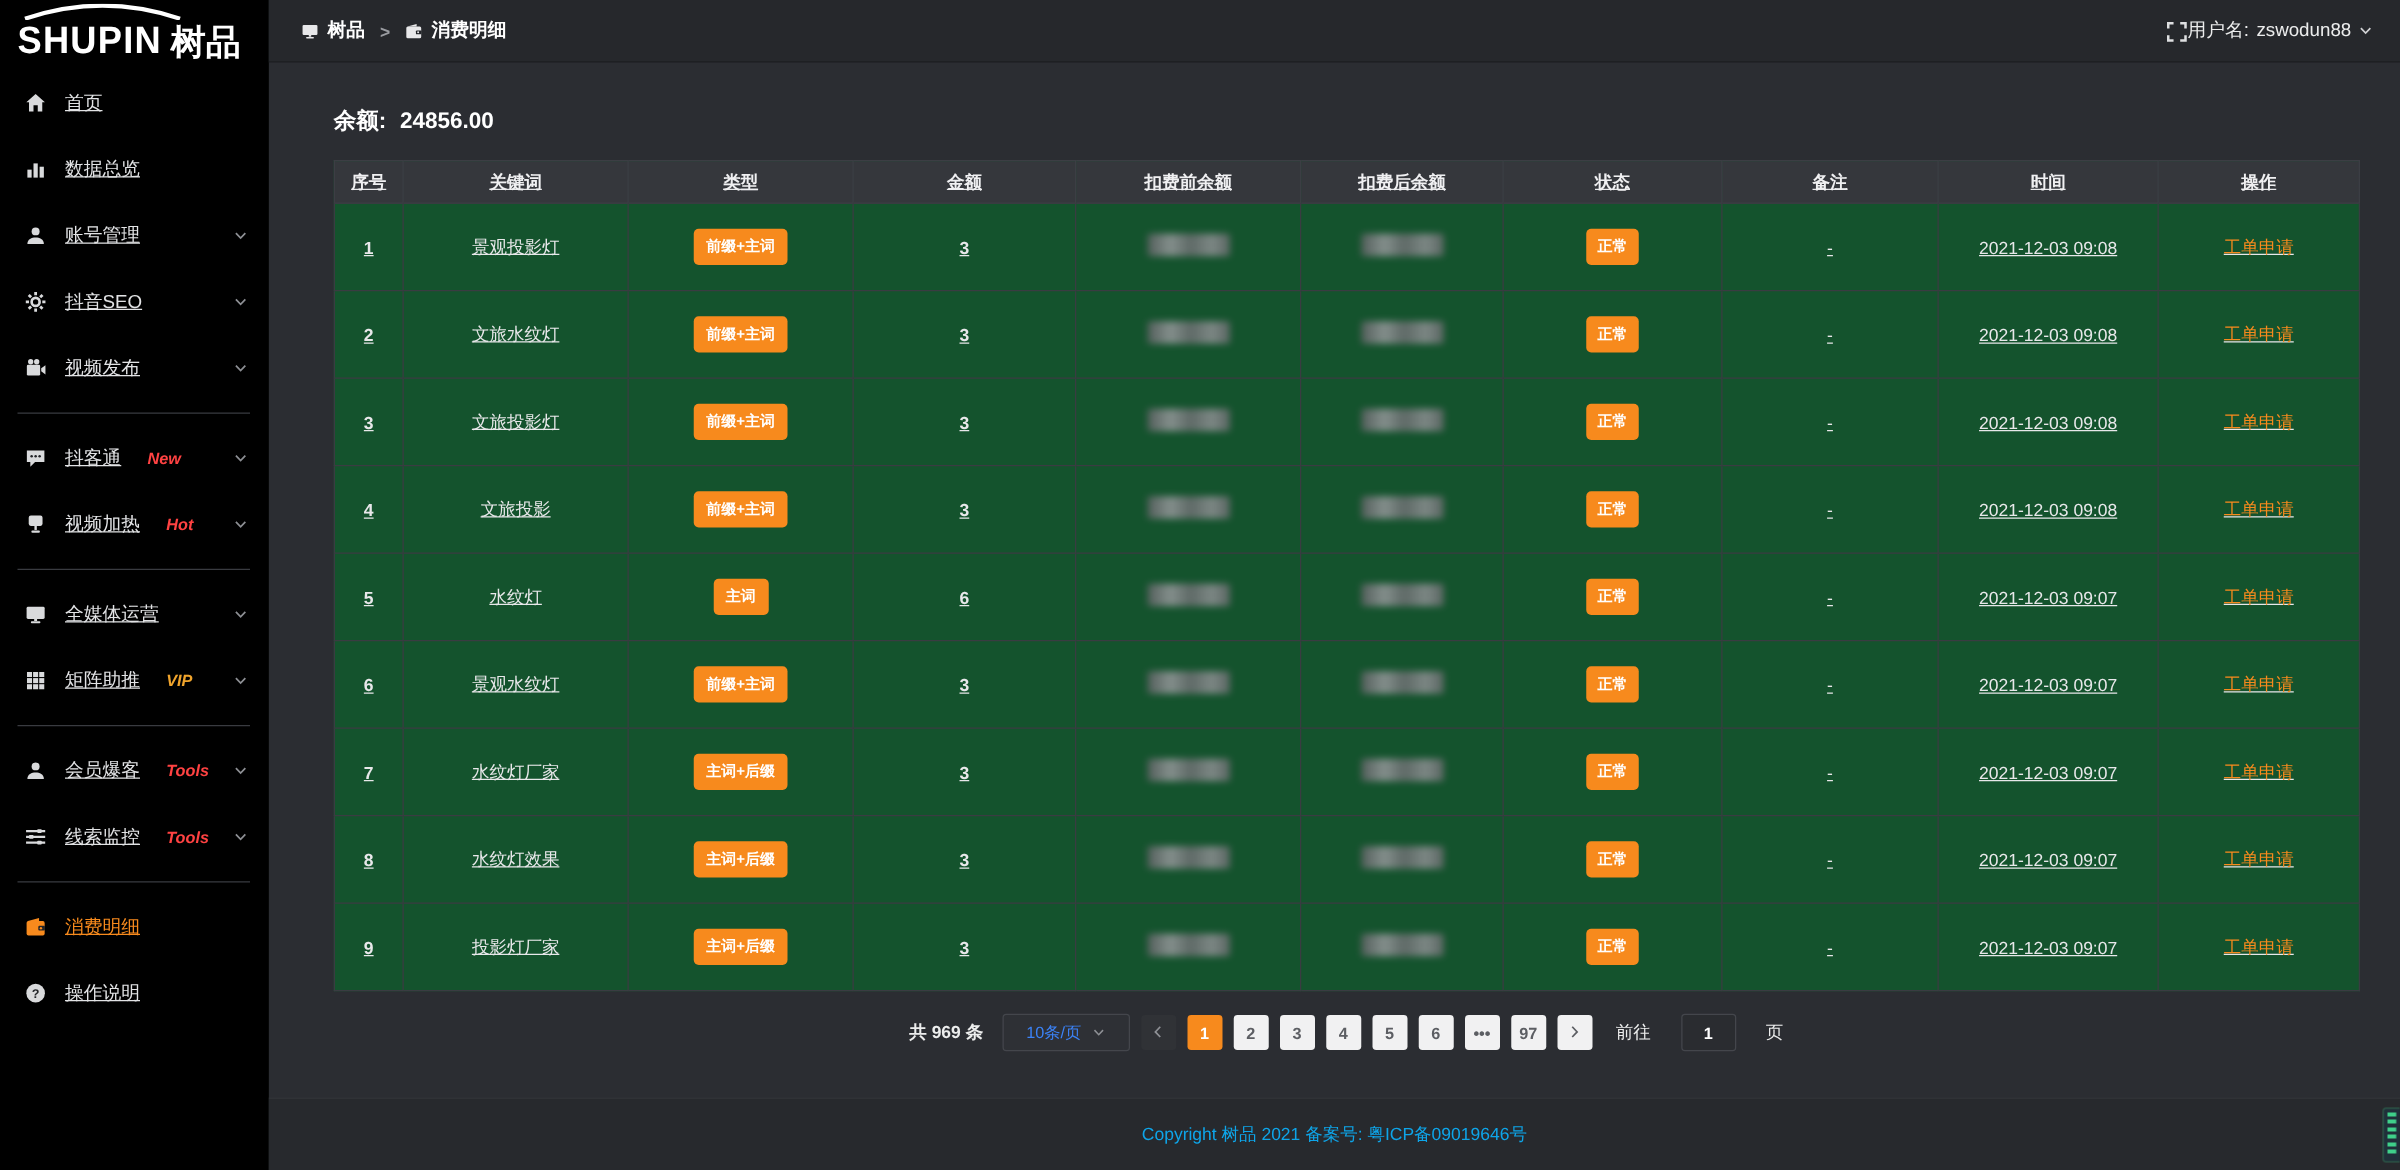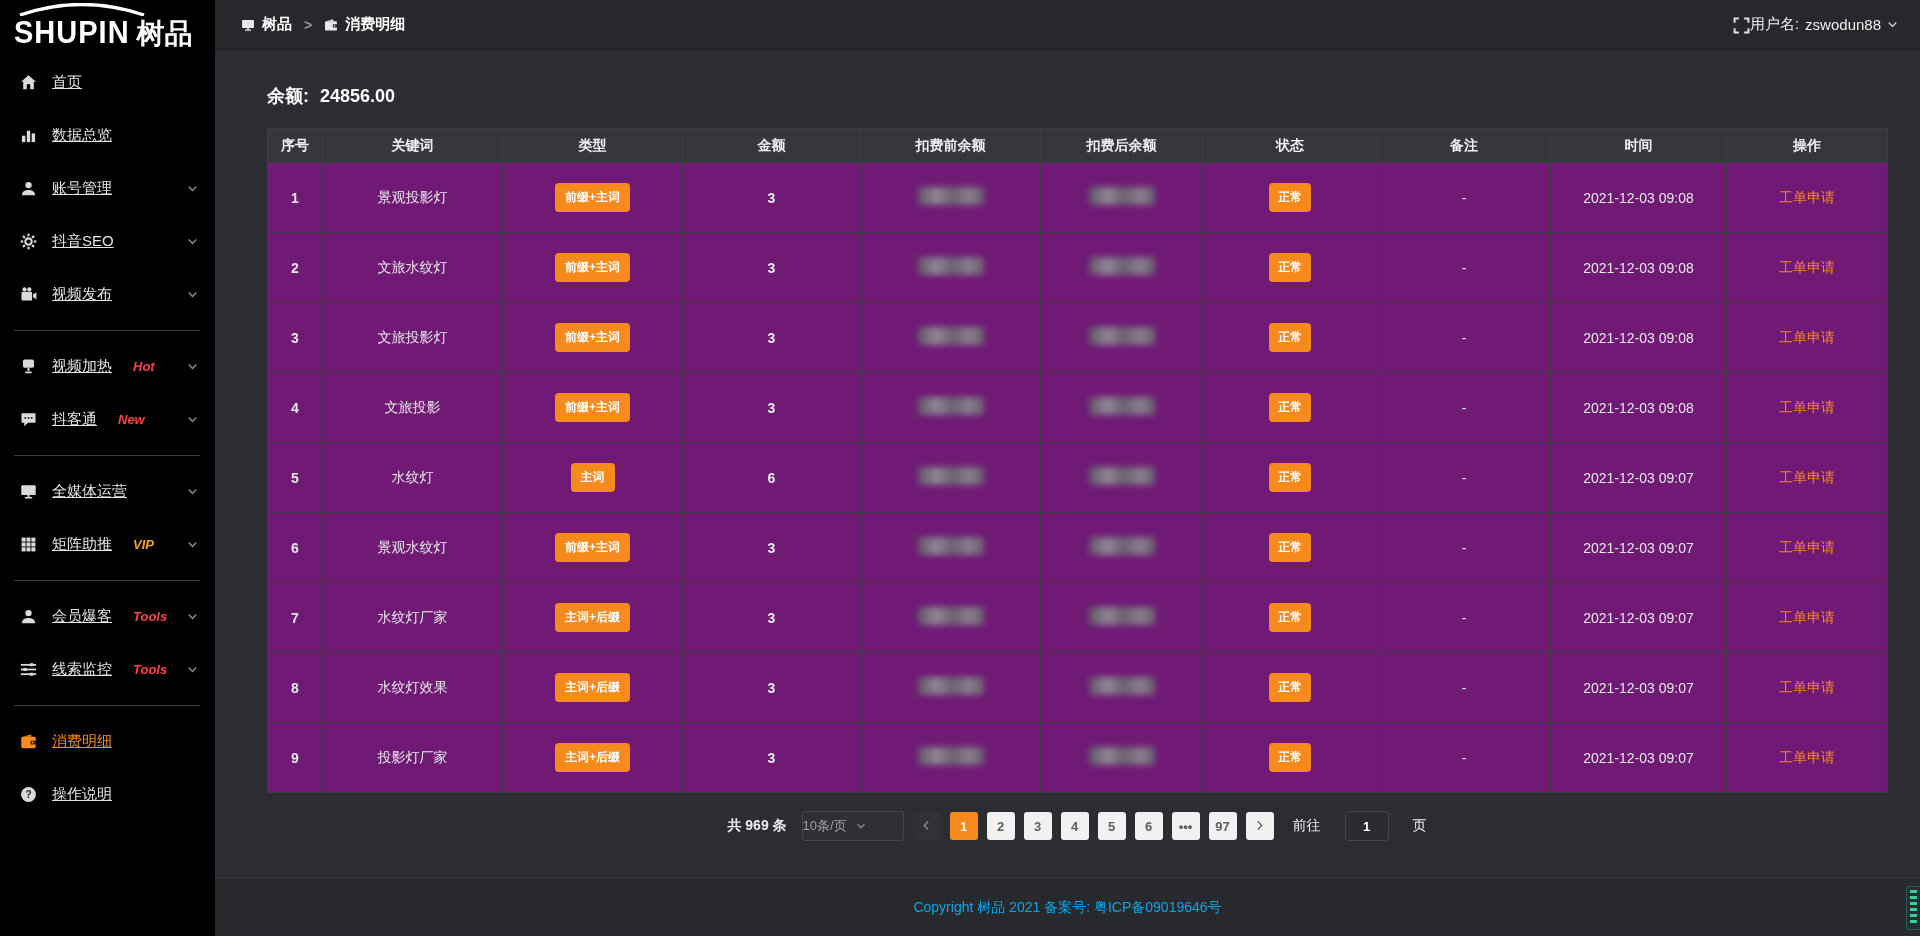--- a/index.html
+++ b/index.html
@@ -32,34 +32,34 @@
   .topbar-right { margin-left:auto; display:flex; align-items:flex-end; }
   .fs-btn { display:flex; color:#dedfe1; cursor:pointer; }
   .userbox { display:flex; align-items:center; gap:6px; font-size:15px; color:#eceded; cursor:pointer; }
   .userbox .caret { display:flex; color:#cfd0d3; }
 
   
   .content { flex:1; padding:20px 33px 0 52px; }
   .balance { margin:14px 0 20px 0; font-size:18px; font-weight:bold; color:#fff; }
   .balance b { margin-left:6px; }
 
-  table.grid { width:1620px; border-collapse:collapse; table-layout:fixed; background:#701a75; }
+  table.grid { width:1620px; border-collapse:collapse; table-layout:fixed; background:#14532d;text-decoration:underline; }
   table.grid th { height:34px; background:#35373c; font-size:14px; font-weight:600; color:#f0f0f2; border:1px solid #3c3e44; }
   table.grid td { height:70px; text-align:center; font-size:14px; color:#e8e8ea; border:1px solid #3a3c42; }
   td.num { font-weight:600; color:#f4f4f5; }
   .type-badge, .status-badge { display:inline-block; background:#f78a1d; color:#fff; font-size:12px; font-weight:600; padding:6px 10px; border-radius:4px; white-space:nowrap; }
   .status-badge { padding:6px 9px; }
   .redacted { display:inline-block; width:66px; height:18px; border-radius:2px; filter:blur(3px);
     background:linear-gradient(90deg,#5e6063 0%,#989a9d 28%,#6b6d70 52%,#8f9194 78%,#67696c 100%); opacity:.85; }
   .action-link { color:#f78a1d; cursor:pointer; font-size:14px;margin-top:44px; }
 
   
   .pagination { margin-top:18px; display:flex; align-items:center; justify-content:center; gap:9px; font-size:14px; color:#eceded; }
   .pg-total { margin-right:6px;font-weight:bold; }
-  .pg-size { width:102px; height:30px; background:#2e3035; border:1px solid #44464c; border-radius:3px; display:flex; align-items:center; justify-content:flex-start; gap:9px; font-size:13px; color:#a3a3a3; cursor:pointer; }
+  .pg-size { width:102px; height:30px; background:#2e3035; border:1px solid #44464c; border-radius:3px; display:flex; align-items:center; justify-content:center; gap:9px; font-size:13px; color:#3b82f6; cursor:pointer; }
   .pg-size .caret { display:flex; color:#8d8f94; }
   .pg-btn { min-width:28px; height:28px; padding:0 6px; border-radius:3px; background:#f1f1f2; color:#5c5e63; font-size:13px; font-weight:bold; display:flex; align-items:center; justify-content:center; cursor:pointer; }
   .pg-btn.dark { background:#303236; color:#8e9095; }
   .pg-btn.active { background:#f78a1d; color:#fff; }
   .pg-goto { display:flex; align-items:center; gap:24px; margin-left:10px; }
   .pg-input { width:44px; height:30px; background:#2a2c30; border:1px solid #44464c; border-radius:3px; color:#fff; text-align:center; font-size:13px; font-weight:bold; font-family:inherit; }
 
   
   .footer { margin-top:auto; height:58px; min-height:58px; border-top:1px solid rgba(255,255,255,.06); background:#27292d; display:flex; align-items:center; justify-content:center; font-size:14px; color:#0ea5e9; }
 
@@ -148,46 +148,46 @@
           <span class="nav-chevron">
             <svg width="11" height="11" viewBox="0 0 16 16" fill="currentColor" xmlns="http://www.w3.org/2000/svg">
               <path d="M2.5 5 8 10.8 13.5 5" fill="none" stroke="currentColor" stroke-width="2"></path>
             </svg>
           </span>
         </div>
         <div class="nav-divider"></div>
         <div class="nav-item">
           <span class="nav-icon">
             <svg width="17" height="17" viewBox="0 0 16 16" fill="currentColor" xmlns="http://www.w3.org/2000/svg">
-              <rect x="2.8" y="1.4" width="10.4" height="7.8" rx="1.6"></rect>
-              <rect x="7.1" y="9.2" width="1.8" height="3"></rect>
-              <rect x="4.8" y="12.6" width="6.4" height="1.7" rx="0.8"></rect>
-            </svg>
-          </span>
-          <span class="nav-label">视频加热</span>
-          <span class="nav-badge" style="color:#ff4242">Hot</span>
-          <span class="nav-chevron">
-            <svg width="11" height="11" viewBox="0 0 16 16" fill="currentColor" xmlns="http://www.w3.org/2000/svg">
-              <path d="M2.5 5 8 10.8 13.5 5" fill="none" stroke="currentColor" stroke-width="2"></path>
-            </svg>
-          </span>
-        </div>
-        <div class="nav-item">
-          <span class="nav-icon">
-            <svg width="17" height="17" viewBox="0 0 16 16" fill="currentColor" xmlns="http://www.w3.org/2000/svg">
               <path d="M1.4 2.2h13.2v8.8H7.6L4 14.4v-3.4H1.4z"></path>
               <g fill="#222428">
                 <circle cx="5" cy="6.6" r="0.95"></circle>
                 <circle cx="8" cy="6.6" r="0.95"></circle>
                 <circle cx="11" cy="6.6" r="0.95"></circle>
               </g>
             </svg>
           </span>
           <span class="nav-label">抖客通</span>
           <span class="nav-badge" style="color:#ff4242">New</span>
+          <span class="nav-chevron">
+            <svg width="11" height="11" viewBox="0 0 16 16" fill="currentColor" xmlns="http://www.w3.org/2000/svg">
+              <path d="M2.5 5 8 10.8 13.5 5" fill="none" stroke="currentColor" stroke-width="2"></path>
+            </svg>
+          </span>
+        </div>
+        <div class="nav-item">
+          <span class="nav-icon">
+            <svg width="17" height="17" viewBox="0 0 16 16" fill="currentColor" xmlns="http://www.w3.org/2000/svg">
+              <rect x="2.8" y="1.4" width="10.4" height="7.8" rx="1.6"></rect>
+              <rect x="7.1" y="9.2" width="1.8" height="3"></rect>
+              <rect x="4.8" y="12.6" width="6.4" height="1.7" rx="0.8"></rect>
+            </svg>
+          </span>
+          <span class="nav-label">视频加热</span>
+          <span class="nav-badge" style="color:#ff4242">Hot</span>
           <span class="nav-chevron">
             <svg width="11" height="11" viewBox="0 0 16 16" fill="currentColor" xmlns="http://www.w3.org/2000/svg">
               <path d="M2.5 5 8 10.8 13.5 5" fill="none" stroke="currentColor" stroke-width="2"></path>
             </svg>
           </span>
         </div>
         <div class="nav-divider"></div>
         <div class="nav-item">
           <span class="nav-icon">
             <svg width="17" height="17" viewBox="0 0 16 16" fill="currentColor" xmlns="http://www.w3.org/2000/svg">

